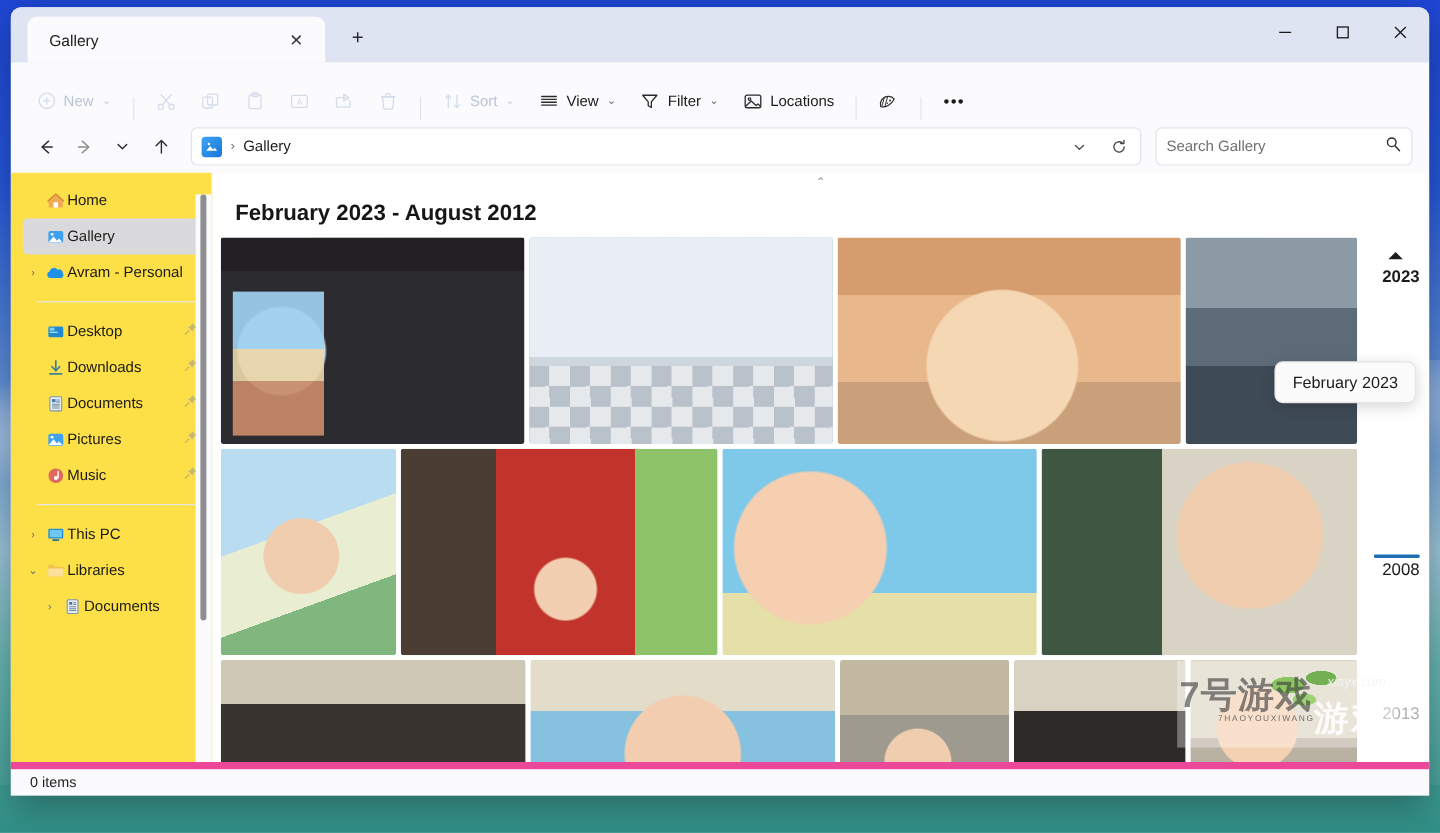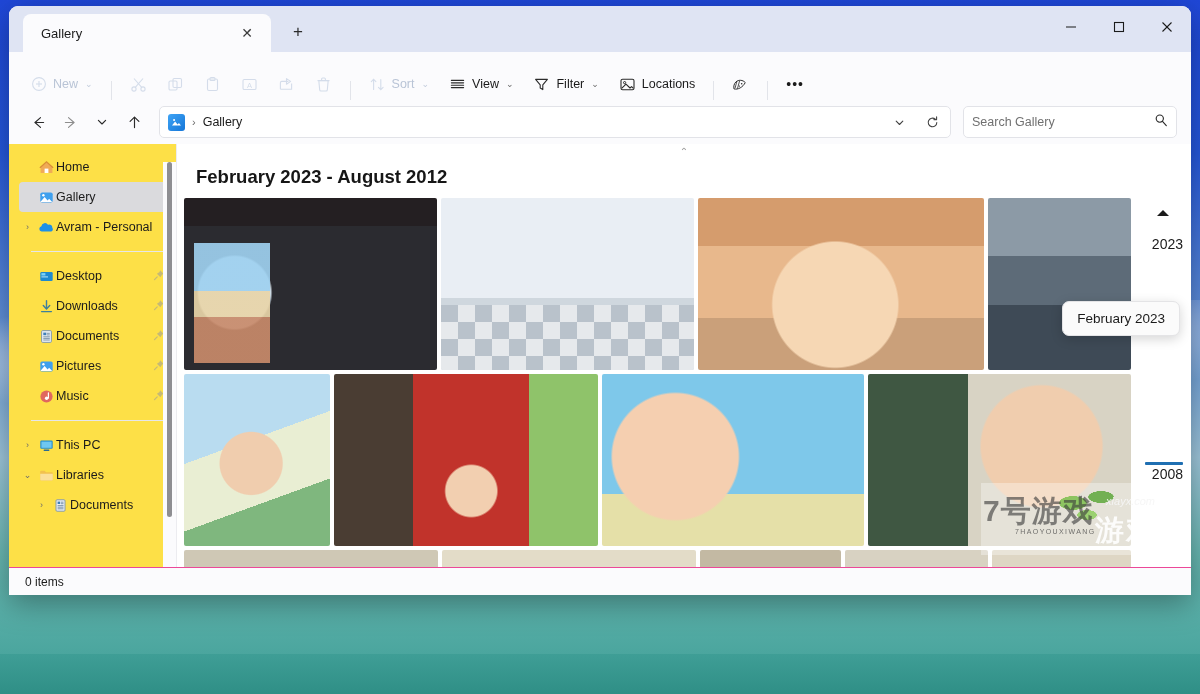--- a/index.html
+++ b/index.html
@@ -19,21 +19,21 @@
     pointer-events: none;
   }
   .desktop-ground {
     position: absolute; left: 0; bottom: 0; width: 1200px; height: 40px;
     background: linear-gradient(180deg, #3f9e96 0%, #2f8f86 100%);
   }
 
   
   .window {
     position: absolute; left: 9px; top: 6px;
-    width: 1182px; height: 589px;
+    width: 1182px; height: 657px;
     background: #fbfbfd;
     border-radius: 9px 9px 0 0;
     box-shadow: 0 8px 30px rgba(0,0,0,.35);
     overflow: hidden;
     display: flex; flex-direction: column;
   }
 
   
   .titlebar {
     height: 46px; flex: none;
@@ -257,21 +257,21 @@
     padding: 9px 14px;
     font-size: 13.5px; color: #1b1b1b;
     box-shadow: 0 3px 12px rgba(0,0,0,.17);
     white-space: nowrap;
     z-index: 40;
   }
 
   
   .statusbar {
     height: 28px; flex: none; background: #fbfbfd;
-    border-top: 1px solid #ec4899;
+    border-top: 6px solid #ec4899;
     display: flex; align-items: center; padding-left: 16px;
   }
   .status-text { font-size: 12px; color: #1b1b1b; }
 
   
   .watermark {
     position: absolute; right: 28px; bottom: 12px;
     width: 182px; height: 72px;
     z-index: 50; pointer-events: none;
     display: flex; align-items: center; justify-content: center; text-decoration: underline;
@@ -745,21 +745,21 @@
 
         <div class="ph p9" style="left:2px;top:352px;width:254px;height:142px;"></div>
         <div class="ph p10" style="left:260px;top:352px;width:254px;height:142px;"></div>
         <div class="ph p11" style="left:518px;top:352px;width:141px;height:142px;"></div>
         <div class="ph p12" style="left:663px;top:352px;width:143px;height:142px;"></div>
         <div class="ph p13" style="left:810px;top:352px;width:139px;height:142px;"></div>
       </div>
 
       <div class="scrubber">
         <div class="scrub-tri" style="top:66px;"></div>
-        <div class="scrub-year" style="top:92px;">2023</div>
+        <div class="scrub-year" style="top:78px;font-weight:bold;">2023</div>
 
         <div class="scrub-line" style="top:318px;"></div>
         <div class="scrub-year" style="top:322px;">2008</div>
 
         <div class="scrub-year faded" style="top:442px;">2013</div>
       </div>
 
       <div class="tooltip">February 2023</div>
 
       <div class="watermark">

